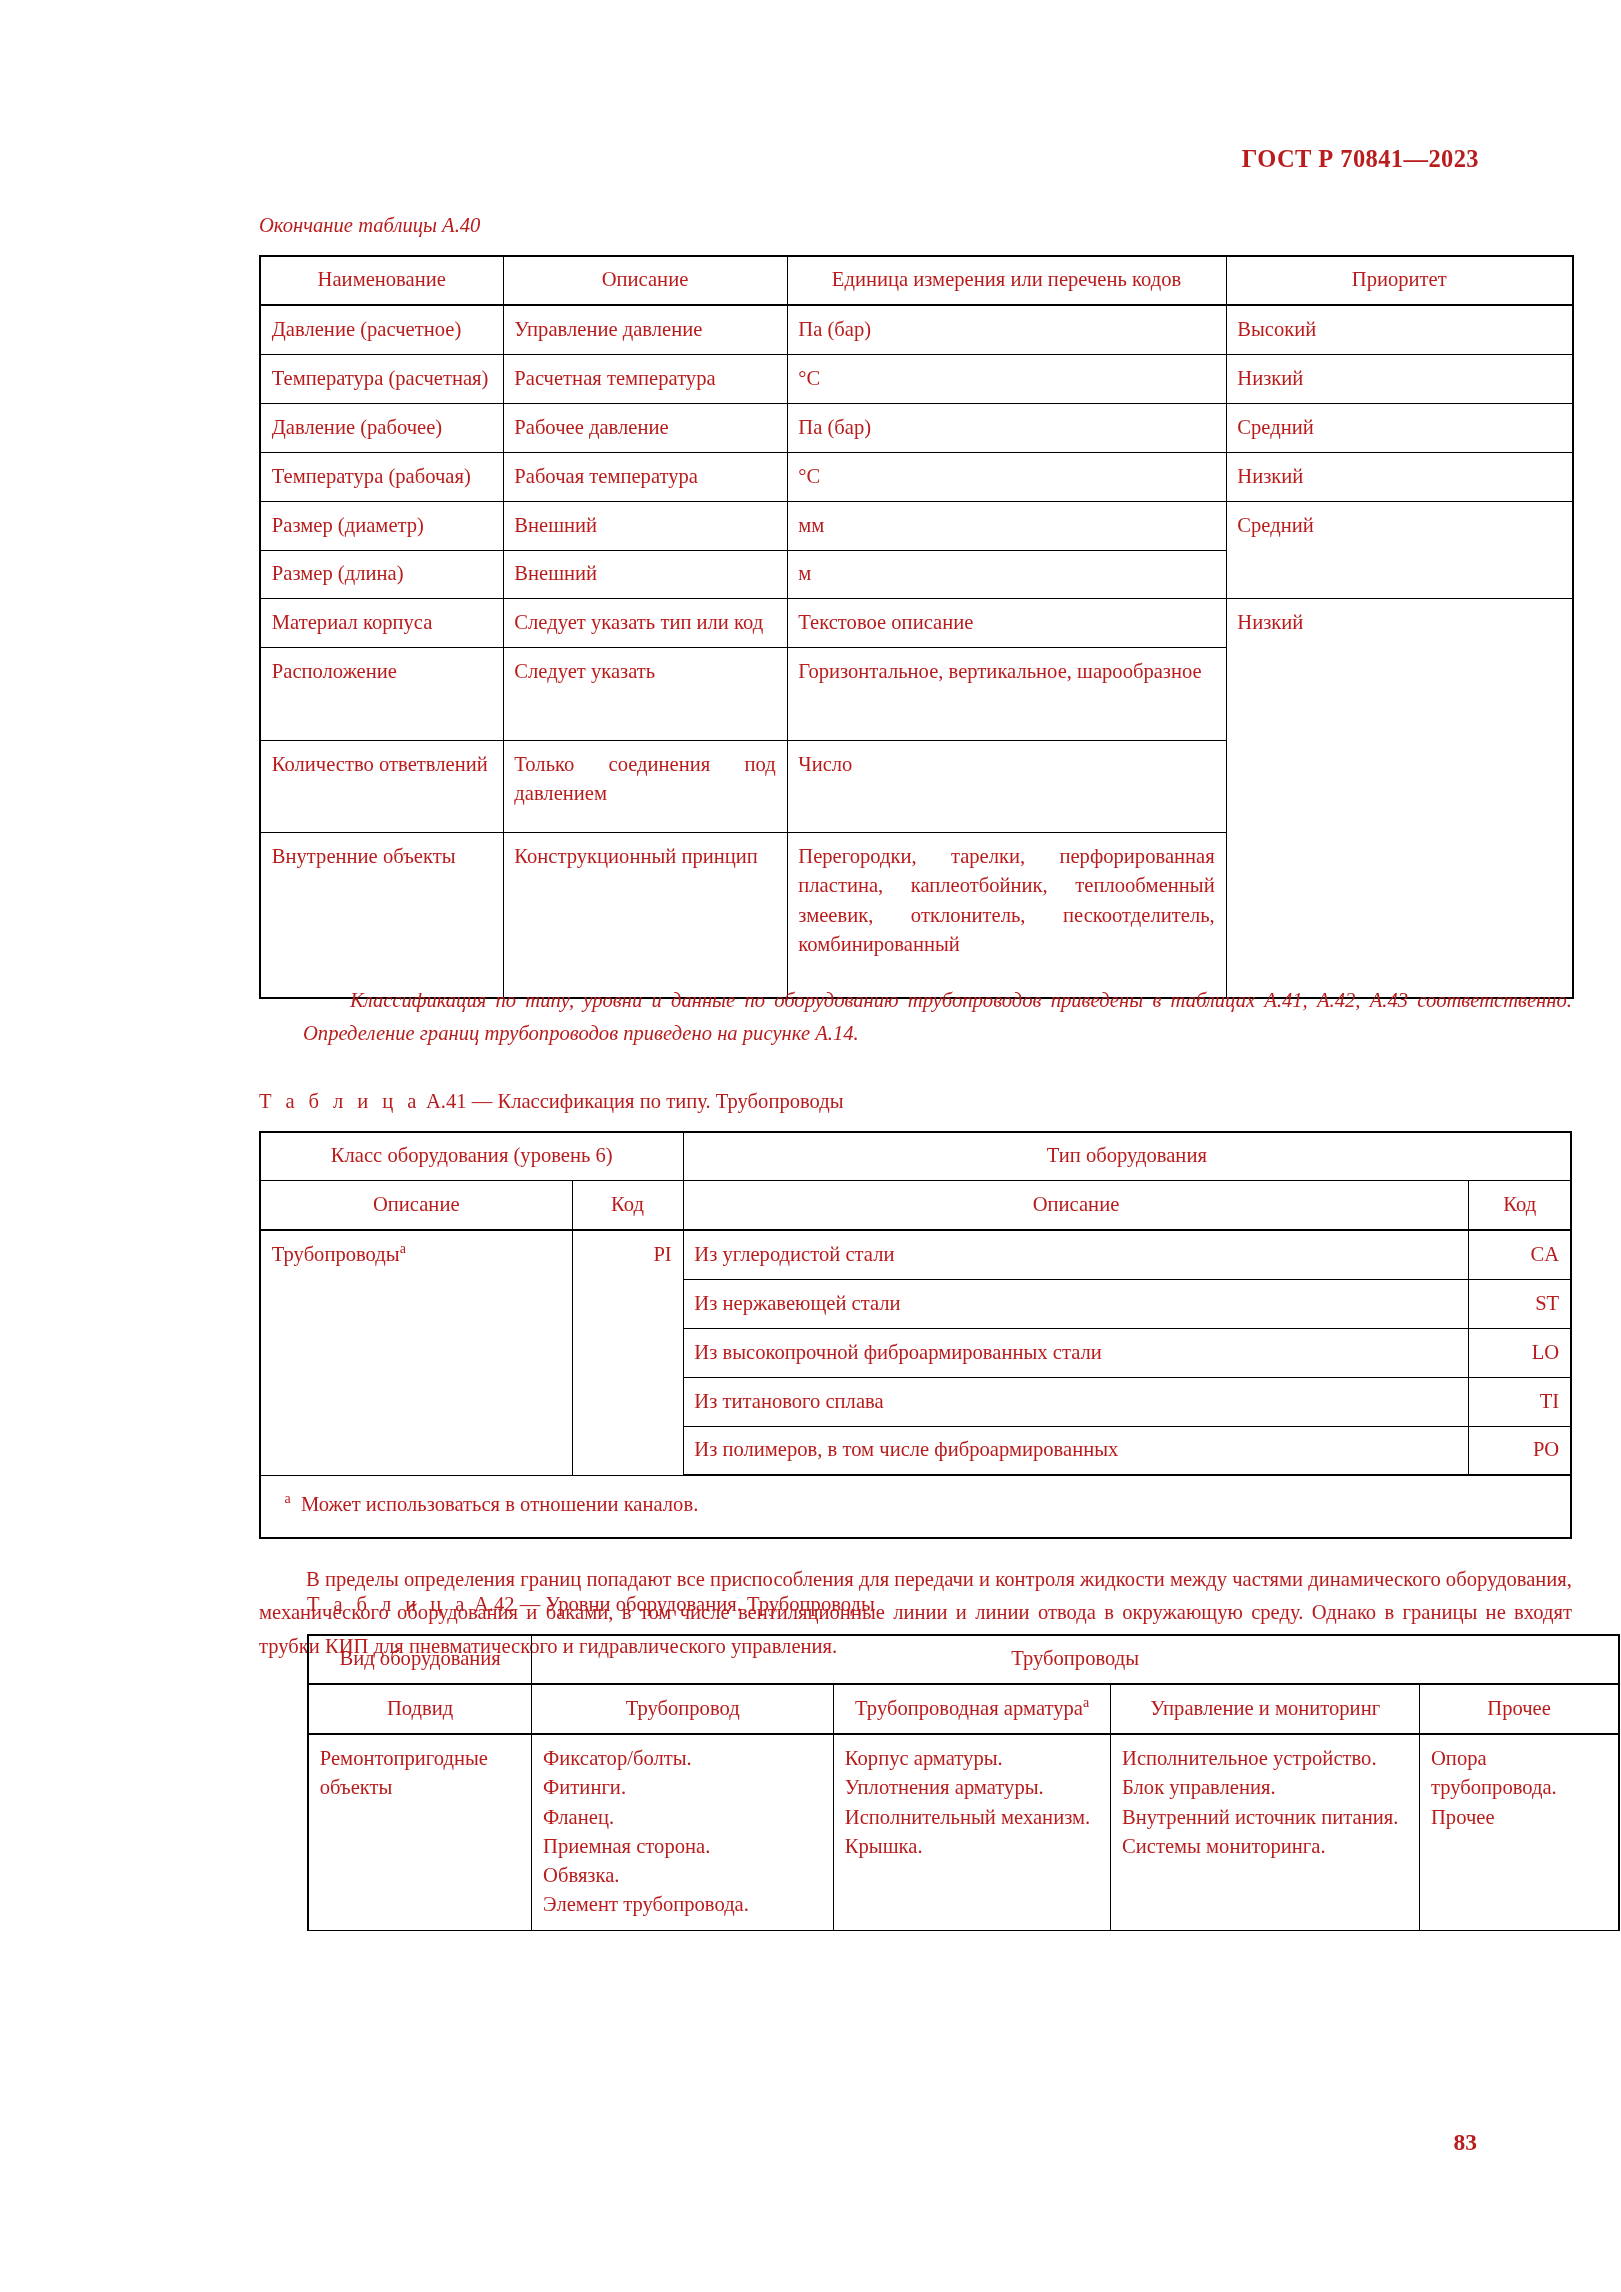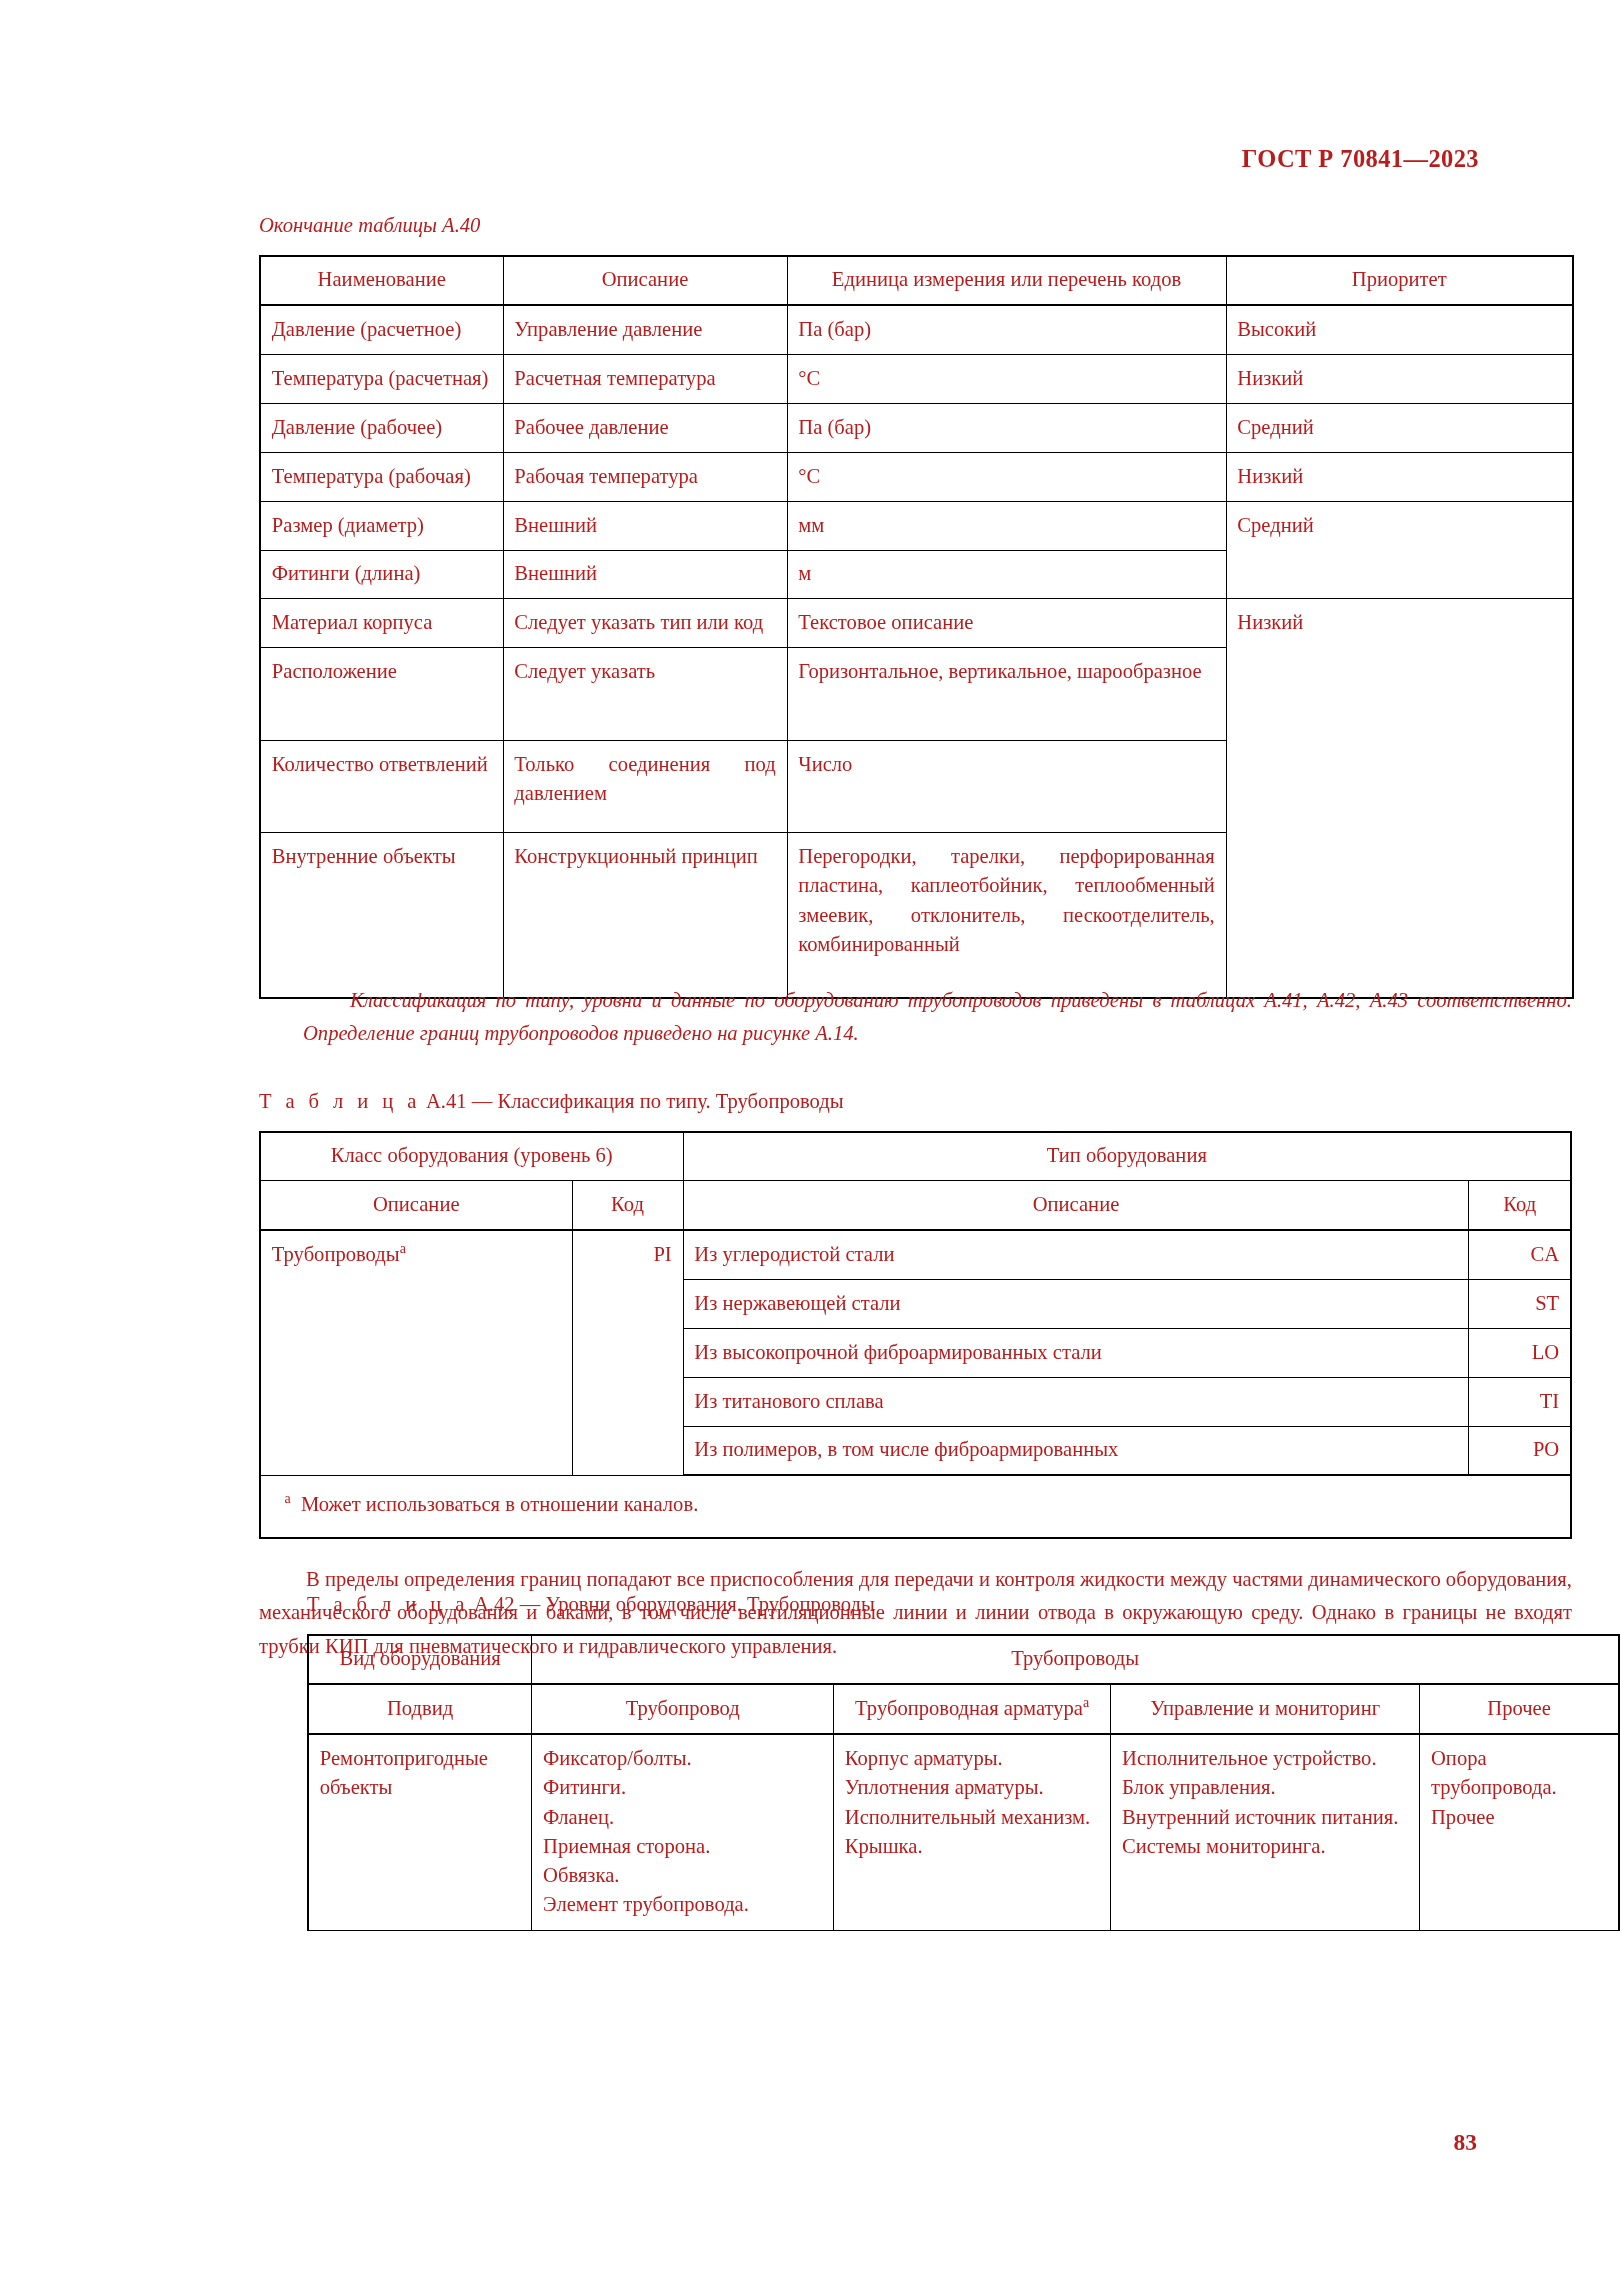--- a/index.html
+++ b/index.html
@@ -169,21 +169,21 @@
             <td>°С</td>
             <td class="outer-right">Низкий</td>
           </tr>
           <tr>
             <td class="outer-left">Размер (диаметр)</td>
             <td>Внешний</td>
             <td>мм</td>
             <td class="outer-right" rowspan="2">Средний</td>
           </tr>
           <tr>
-            <td class="outer-left">Фитинги (длина)</td>
+            <td class="outer-left">Размер (длина)</td>
             <td>Внешний</td>
             <td> м</td>
           </tr>
           <tr>
             <td class="outer-left">Материал корпуса</td>
             <td>Следует указать тип или код</td>
             <td>Текстовое описание</td>
             <td class="outer-right outer-bottom" rowspan="4">Низкий</td>
           </tr>
           <tr>

